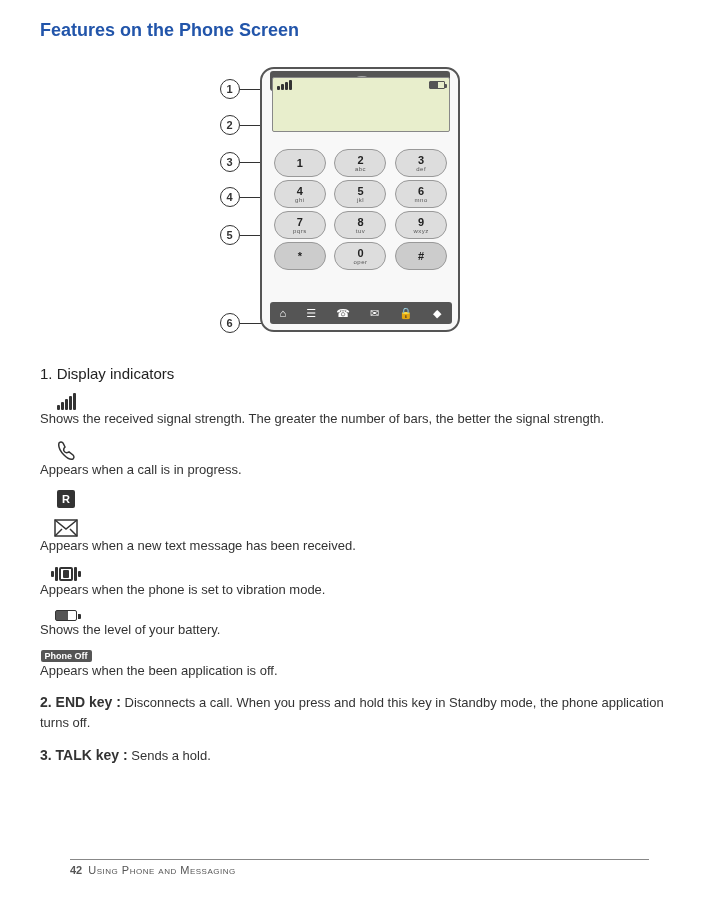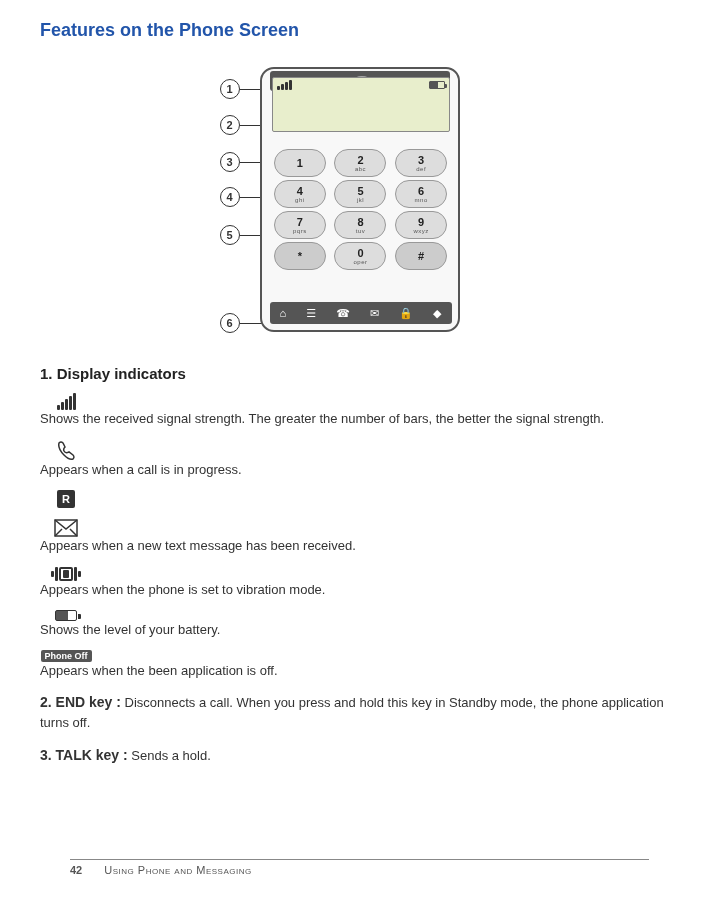--- a/index.html
+++ b/index.html
@@ -157,21 +157,21 @@
     
     .callout-line {
       position: absolute;
       height: 1px;
       background: #333;
     }
 
     
     .section-heading {
       font-size: 15px;
-      font-weight: bold;
+      font-weight: normal;
       margin-top: 16px;
       margin-bottom: 10px;
     }
 
     
     .indicator-row {
       display: flex;
       align-items: flex-start;
       margin-bottom: 10px;
       flex-direction: column;
@@ -223,21 +223,20 @@
       position: absolute;
       bottom: 14px;
       left: 30px;
       right: 30px;
       border-top: 1px solid #888;
       display: flex;
       align-items: center;
       padding-top: 4px;
       font-size: 11px;
       color: #555;
-      gap: 16px;
     }
     .page-footer .page-num {
       font-weight: bold;
       margin-right: 6px;
     }
     .page-footer .footer-text {
       font-variant: small-caps;
       font-size: 11px;
       letter-spacing: 0.5px;
     }

